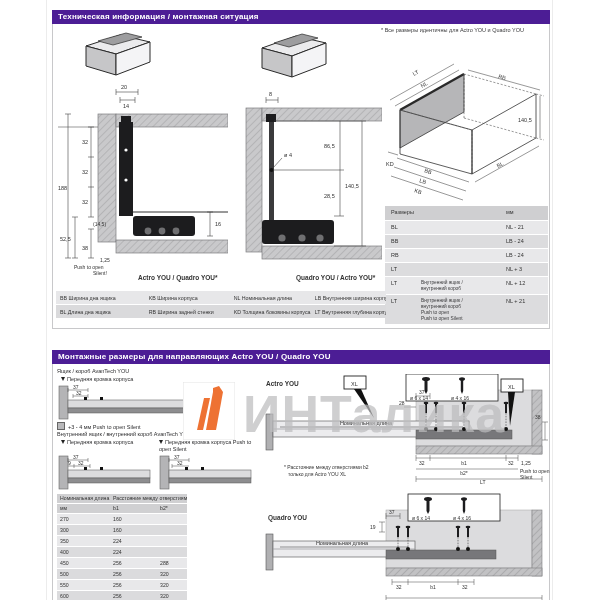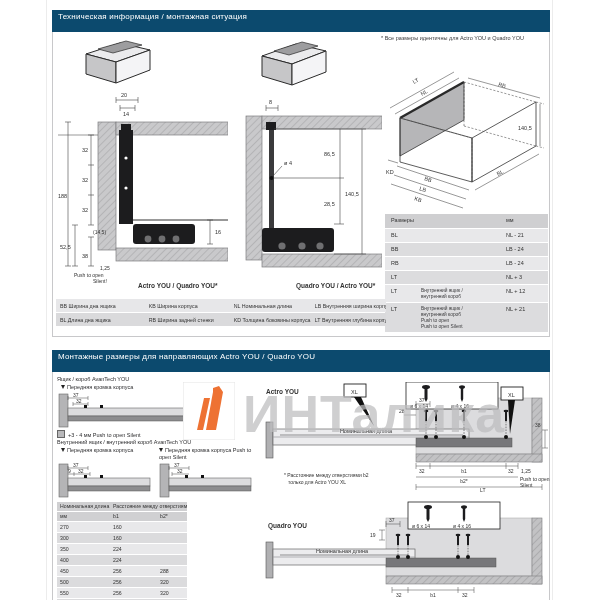--- a/index.html
+++ b/index.html
@@ -1,22 +1,22 @@
 <!DOCTYPE html>
 <html><head>
 <meta charset="utf-8">
 <style>
   html,body{margin:0;padding:0;background:#ffffff;}
   .page{position:relative;width:600px;height:600px;background:#fff;overflow:hidden;
         font-family:"Liberation Sans",sans-serif;color:#333;}
   .abs{position:absolute;}
   .edge{position:absolute;top:0;width:1px;height:600px;background:#ececec;}
   .sec{position:absolute;width:498px;}
-  .sec-h{background:#0c4a6e;color:#fff;font-weight:normal;font-size:8px;line-height:14px;
-         height:22px;padding-left:6px;letter-spacing:.2px;}
+  .sec-h{background:#4c1d95;color:#fff;font-weight:bold;font-size:8px;line-height:14px;
+         height:14px;padding-left:6px;letter-spacing:.2px;}
   .sec-b{position:relative;background:#fff;border:1px solid #c8c8ca;border-top:none;}
   .note{font-size:5.5px;color:#3a3a3c;}
   .pre{white-space:pre-line;}
   svg text{font-family:"Liberation Sans",sans-serif;font-size:6px;fill:#333;}
   svg text.b{font-weight:bold;font-size:6.5px;}
   svg text.s{font-size:5px;}
   svg text.m{font-size:5.5px;}
   
   .dimtab{width:163px;font-size:5.5px;}
   .dt-row{display:flex;align-items:flex-start;border-bottom:1px solid #fff;

